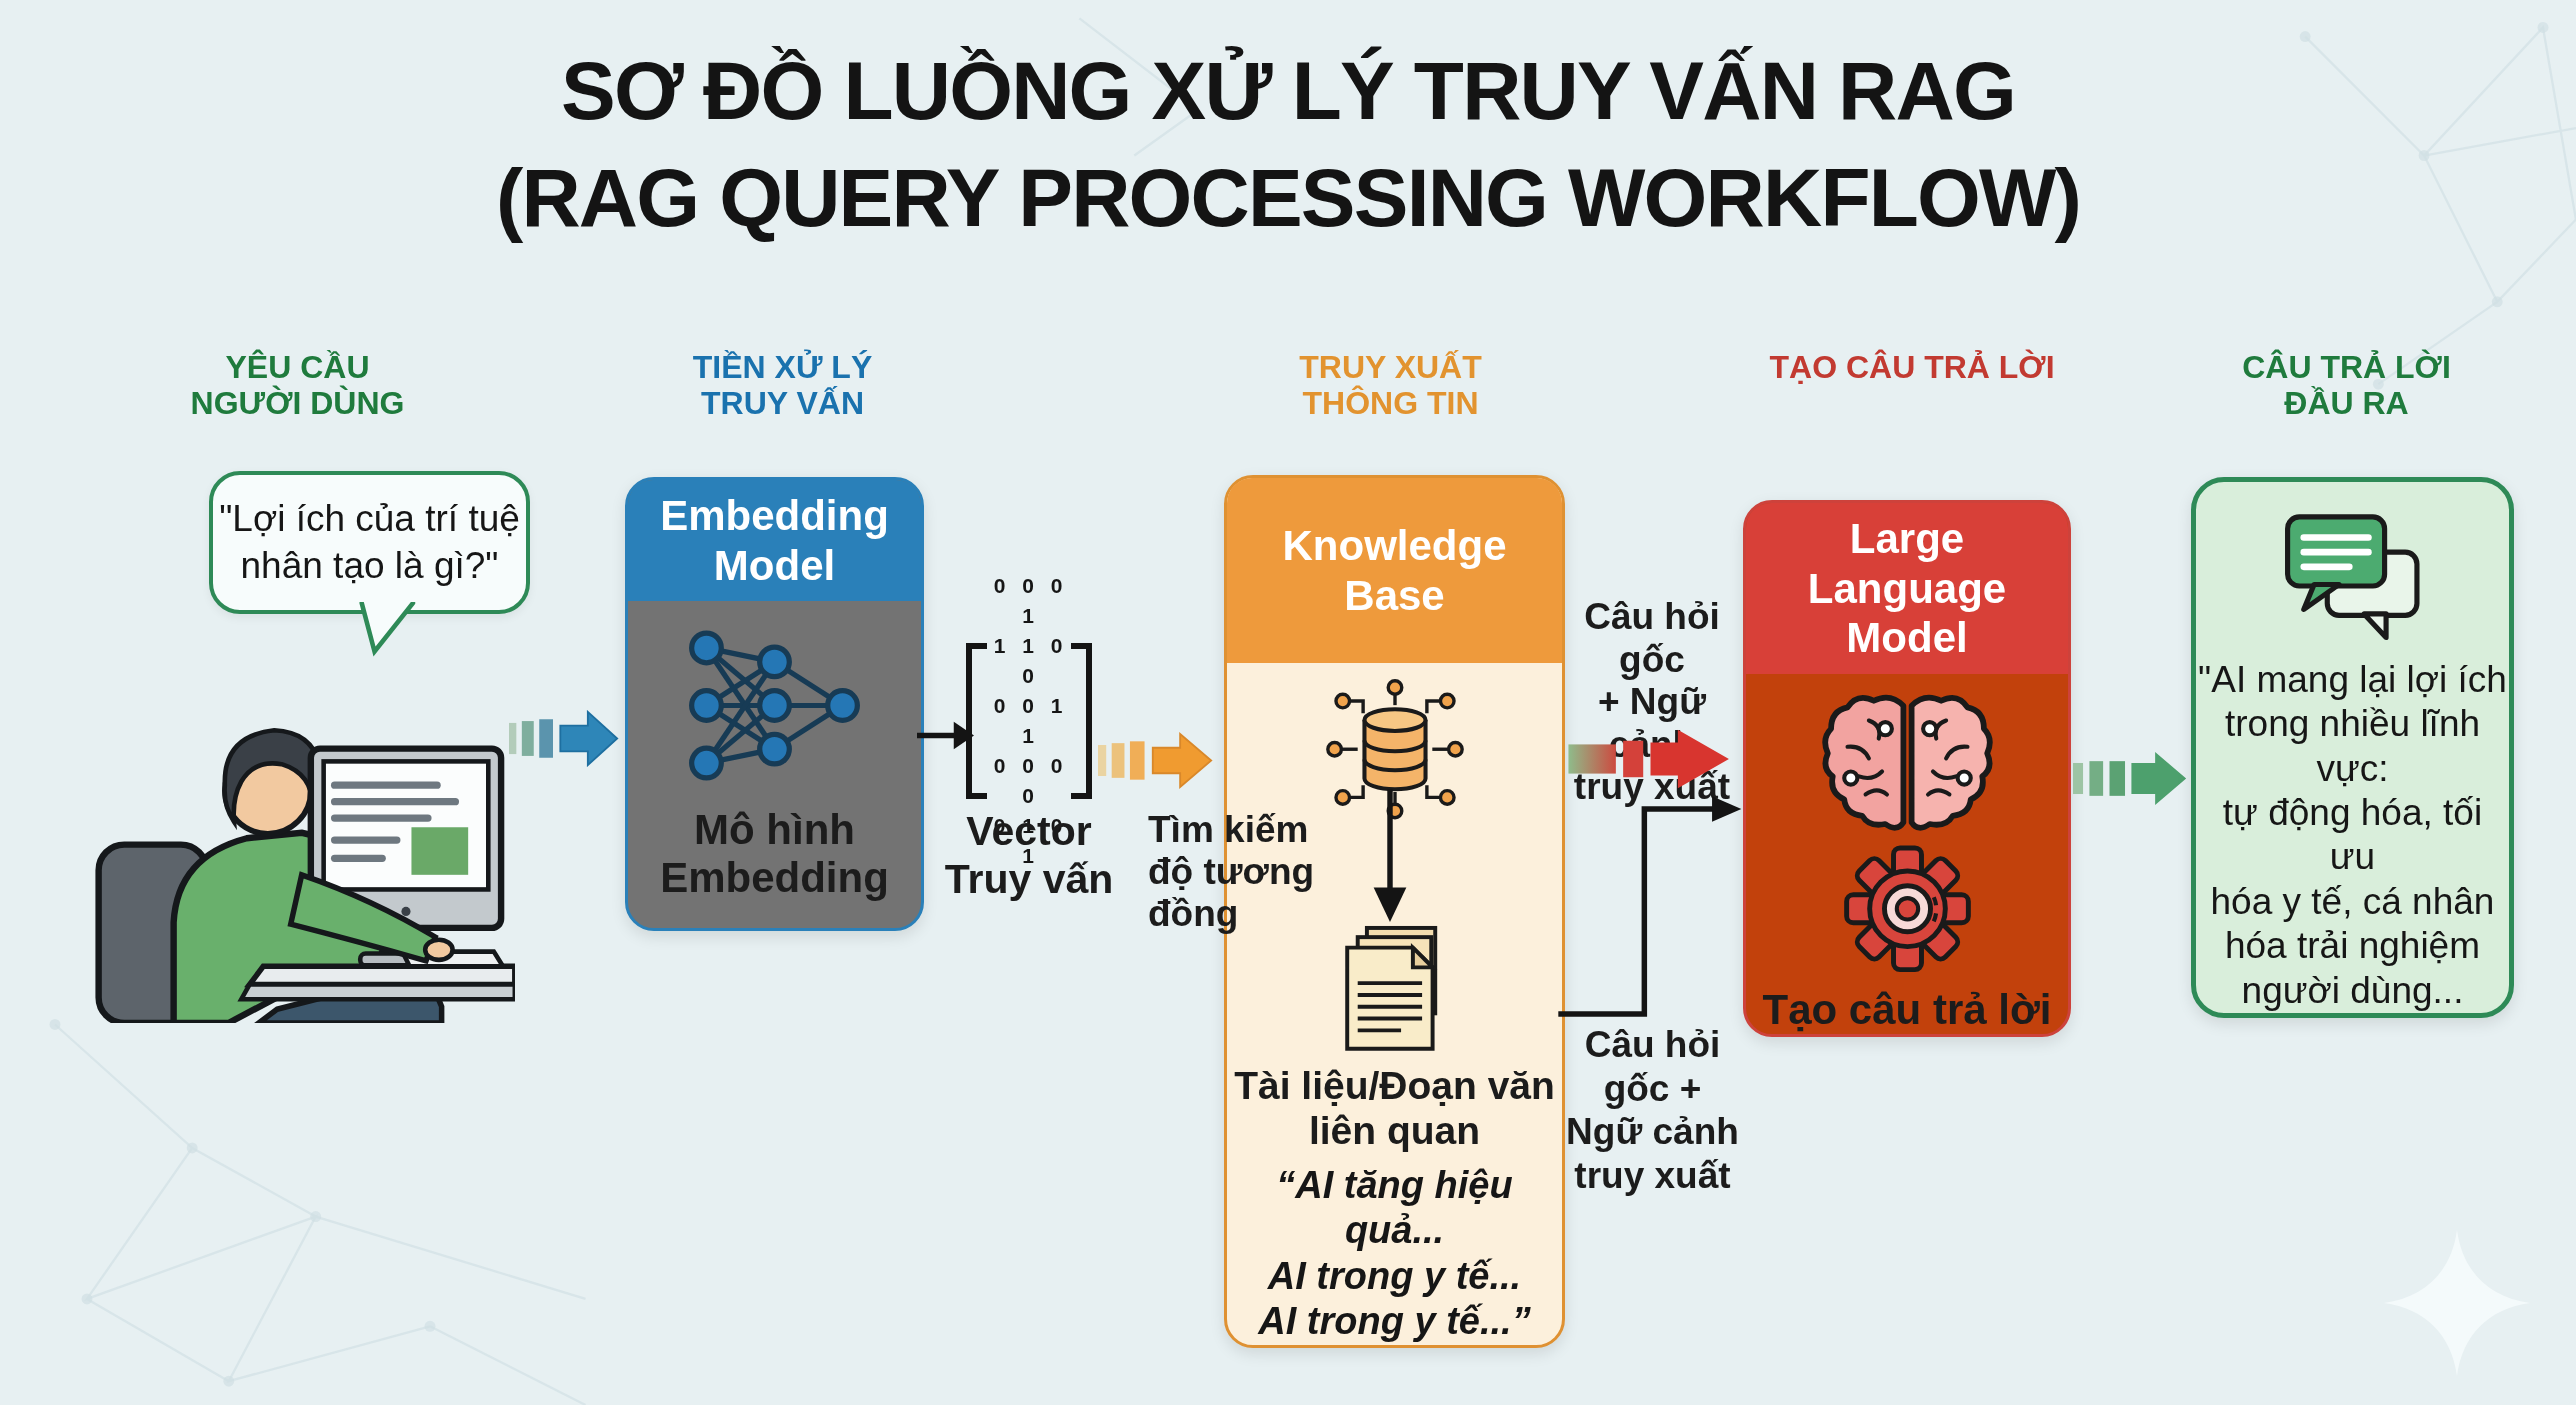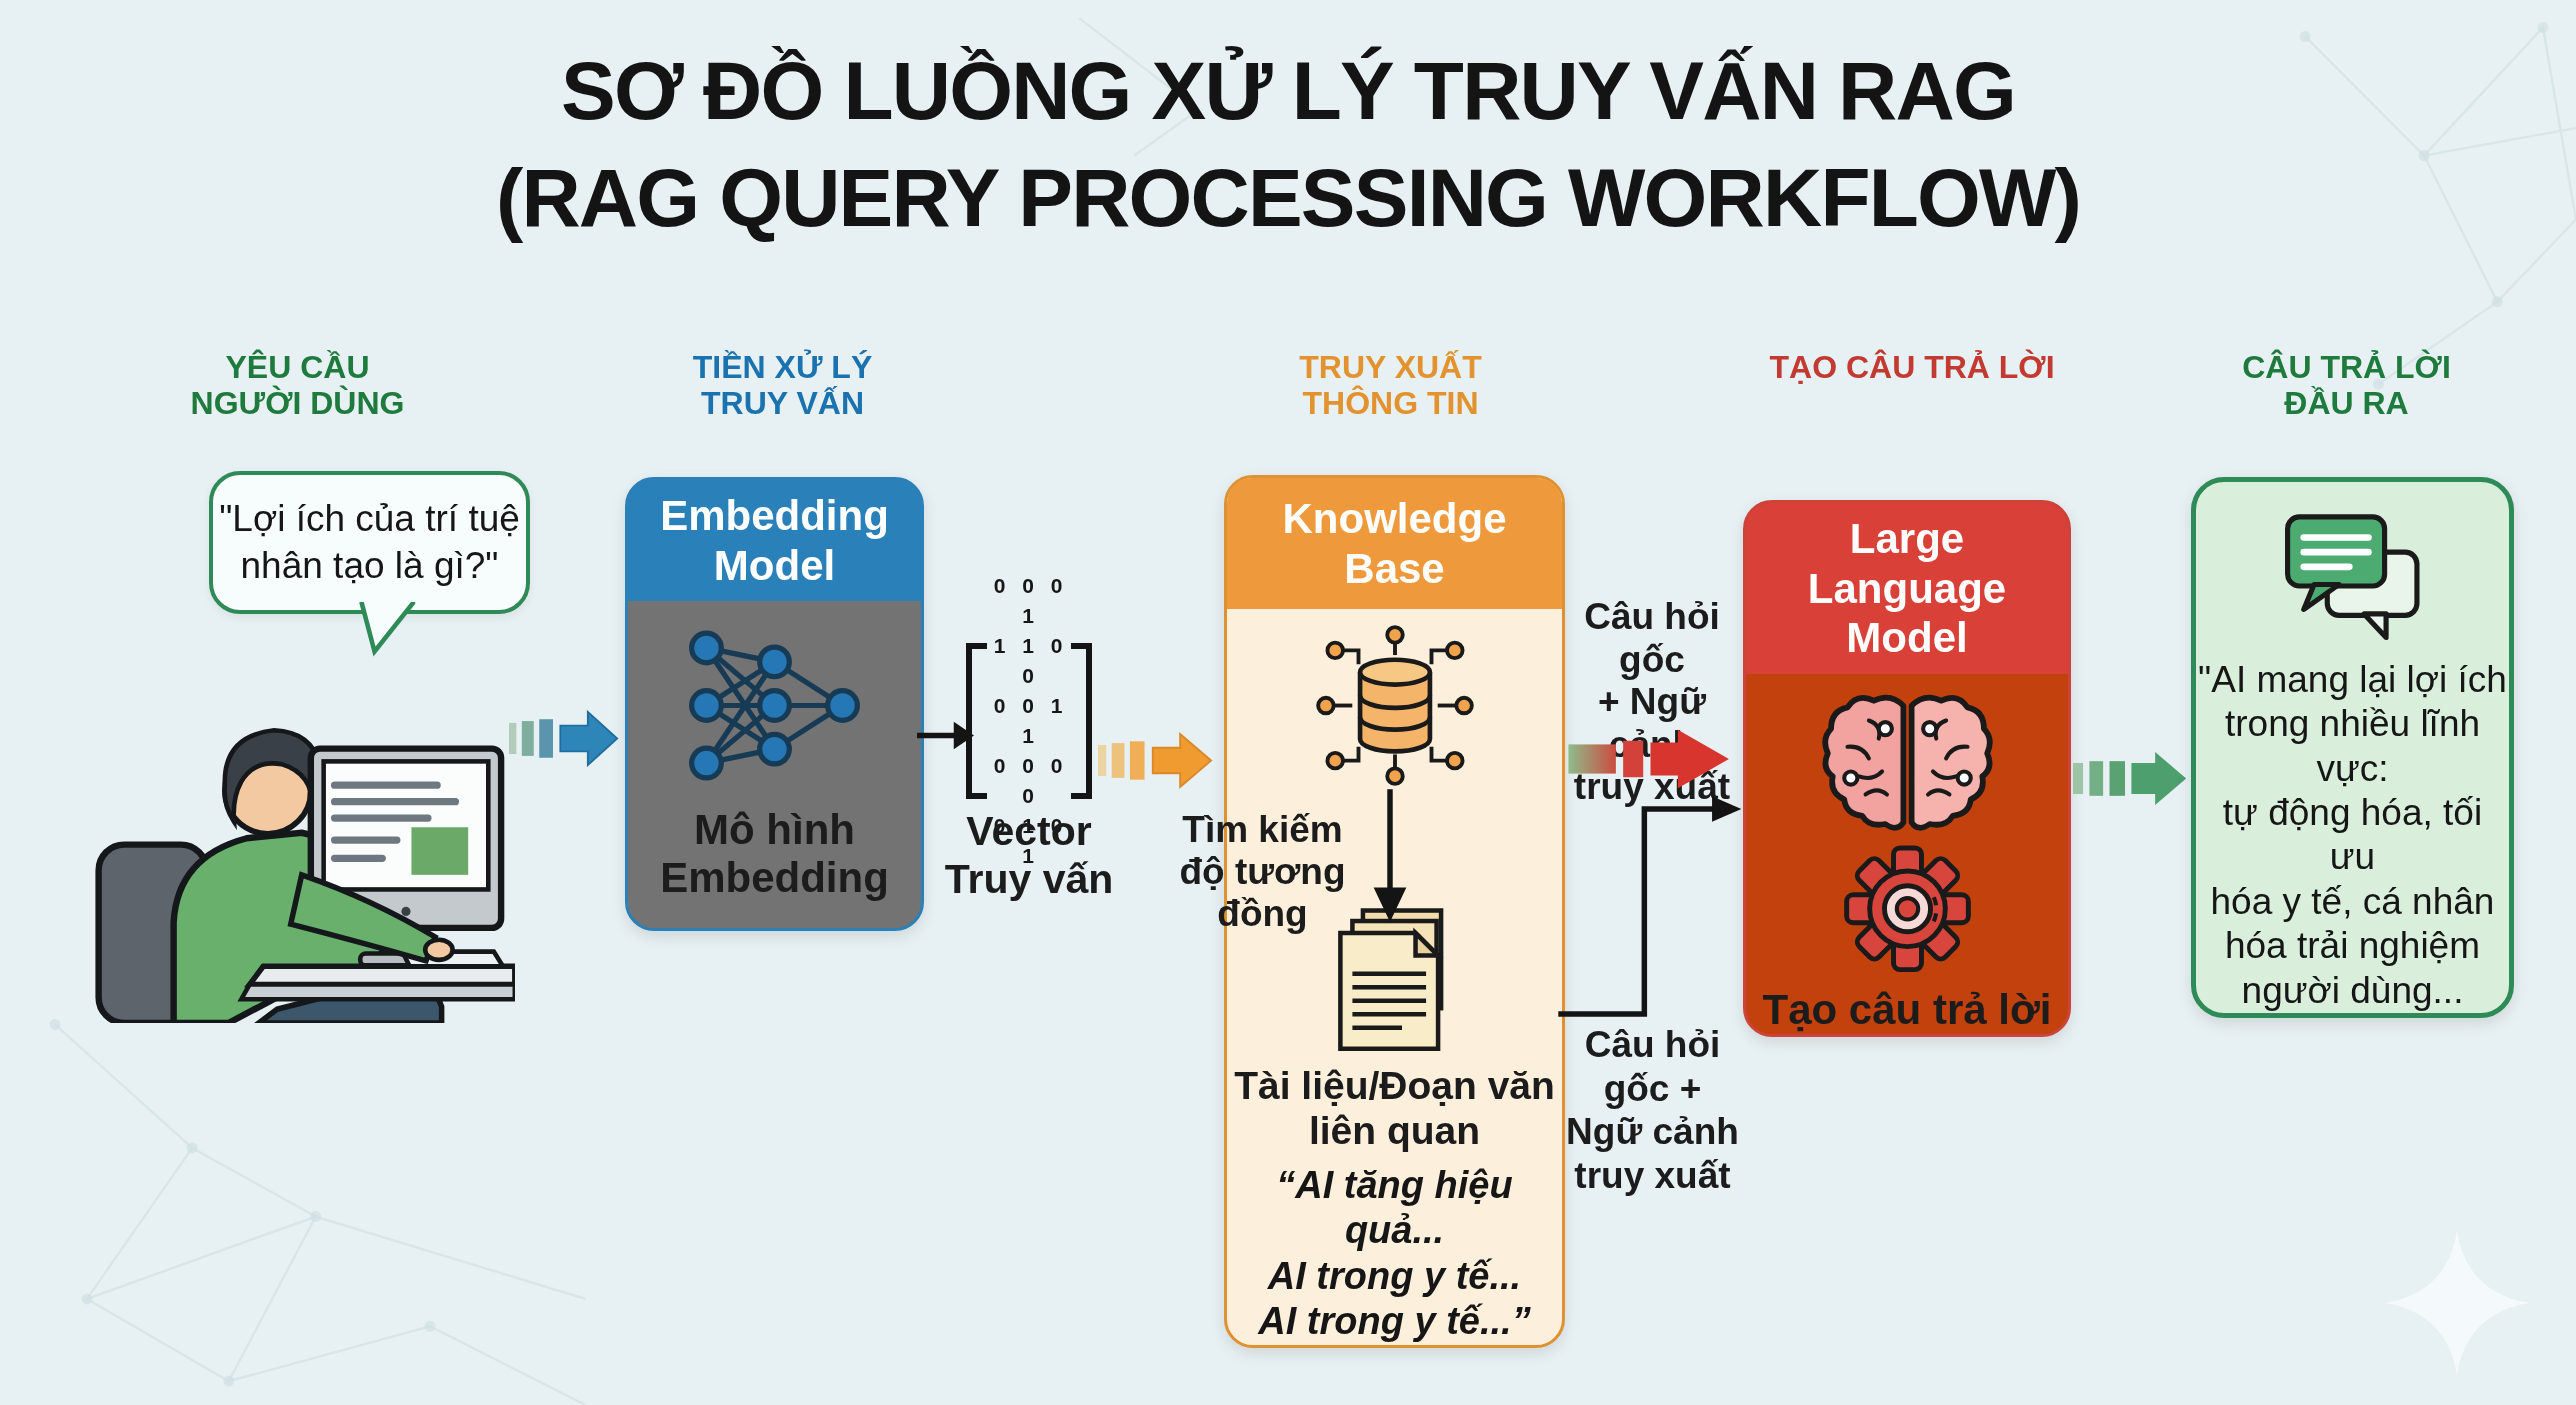--- a/index.html
+++ b/index.html
@@ -30,21 +30,21 @@
 
   
   .pbox{border-radius:29px;box-shadow:0 5.5px 14.6px rgba(0,0,0,.10);}
   .pbox .bhead{color:#fff;font-weight:bold;text-align:center;font-size:42px;line-height:1.18;
                border-radius:25px 25px 0 0;}
   .bcap{font-weight:bold;text-align:center;color:#1c1c1c;}
 
   .box-blue{left:625px;top:477px;width:293px;height:448px;background:#737373;border:3.7px solid #2a80b9;}
   .box-blue .bhead{background:#2a80b9;padding:11px 0;}
   .box-orange{left:1224px;top:475px;width:335px;height:867px;background:#fcf0dc;border:3.7px solid #df9132;}
-  .box-orange .bhead{background:#ee9a3c;padding:16px 0;}
+  .box-orange .bhead{background:#ee9a3c;padding:43px 0;}
   .box-red{left:1743px;top:500px;width:322px;height:531px;background:#c2410c;border:3.7px solid #cd423b;}
   .box-red .bhead{background:#d84038;padding:11px 0;}
   .box-green{left:2191px;top:477px;width:313px;height:531px;background:#d9eedb;border:5.5px solid #2e8a57;border-radius:33px;}
 
   .center-col{display:flex;flex-direction:column;align-items:center;}
 
   
   .matrix{left:966px;top:643px;width:126px;height:156px;display:flex;}
   .brk{width:14.6px;border:6.4px solid #141414;}
   .brk-l{border-right:none;}
@@ -238,21 +238,21 @@
       <line x1="44" y1="162" x2="110" y2="162"></line>
     </g>
   </svg>
   <div class="bcap ml" style="margin-top:11px;font-size:39px;line-height:1.16;">Tài liệu/Đoạn văn
 liên quan</div>
   <div class="ml" style="margin-top:9.1px;font-size:38px;line-height:1.2;font-style:italic;font-weight:bold;text-align:center;">“AI tăng hiệu quả...
 AI trong y tế...
 AI trong y tế...”</div>
 </div>
 
-<div class="abs lbl ml" style="left:1148px;top:809px;width:229px;font-size:37px;line-height:1.14;text-align:center;">Tìm kiếm
+<div class="abs lbl ml" style="left:1148px;top:809px;width:229px;font-size:37px;line-height:1.14;text-align:left;">Tìm kiếm
 độ tương đồng</div>
 <svg class="abs" style="left:1370px;top:789px;" width="40" height="135" viewBox="0 0 44 148">
   <line x1="22" y1="0" x2="22" y2="112" stroke="#141414" stroke-width="6"></line>
   <polygon points="4,108 40,108 22,146" fill="#141414"></polygon>
 </svg>
 
 <div class="abs lbl ml" style="left:1555px;top:596px;width:194px;font-size:37px;line-height:1.15;">Câu hỏi gốc
 + Ngữ cảnh
 truy xuất</div>
 <svg class="abs" style="left:1568px;top:728px;" width="165" height="62" viewBox="0 0 180 68">

